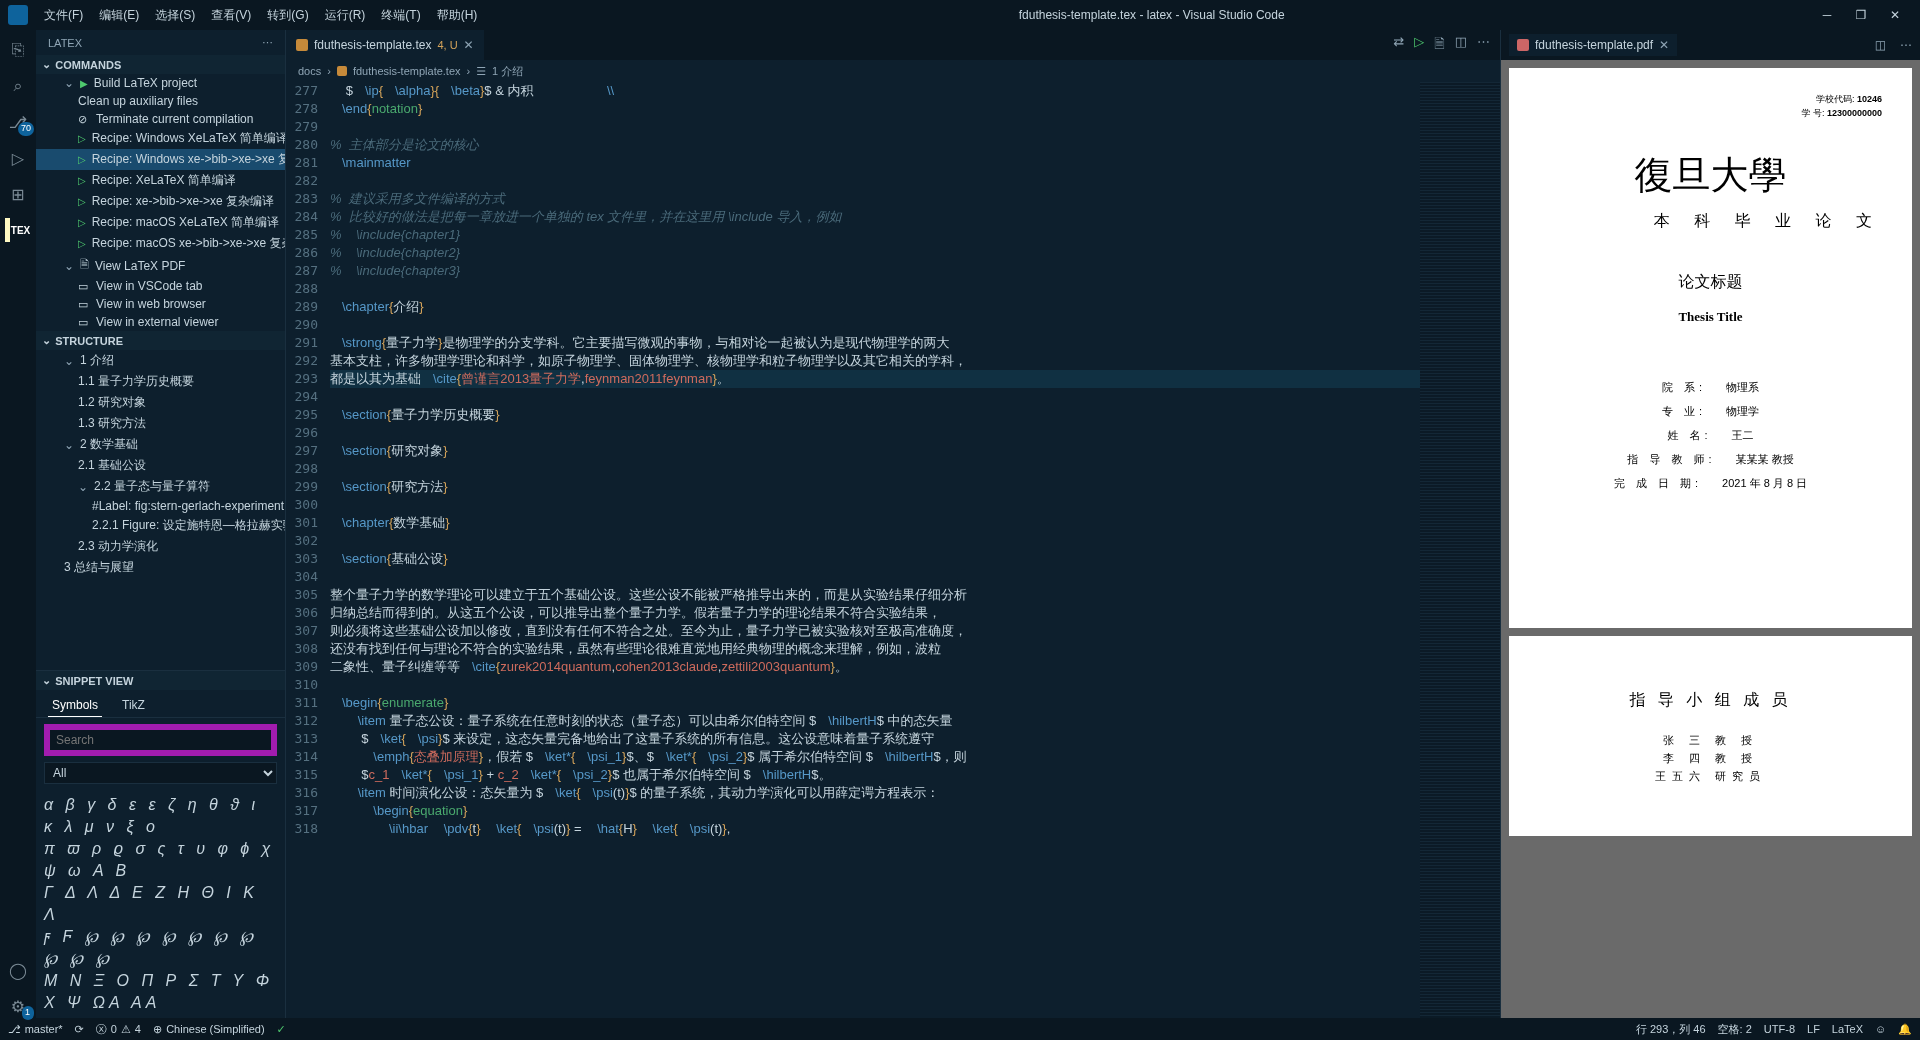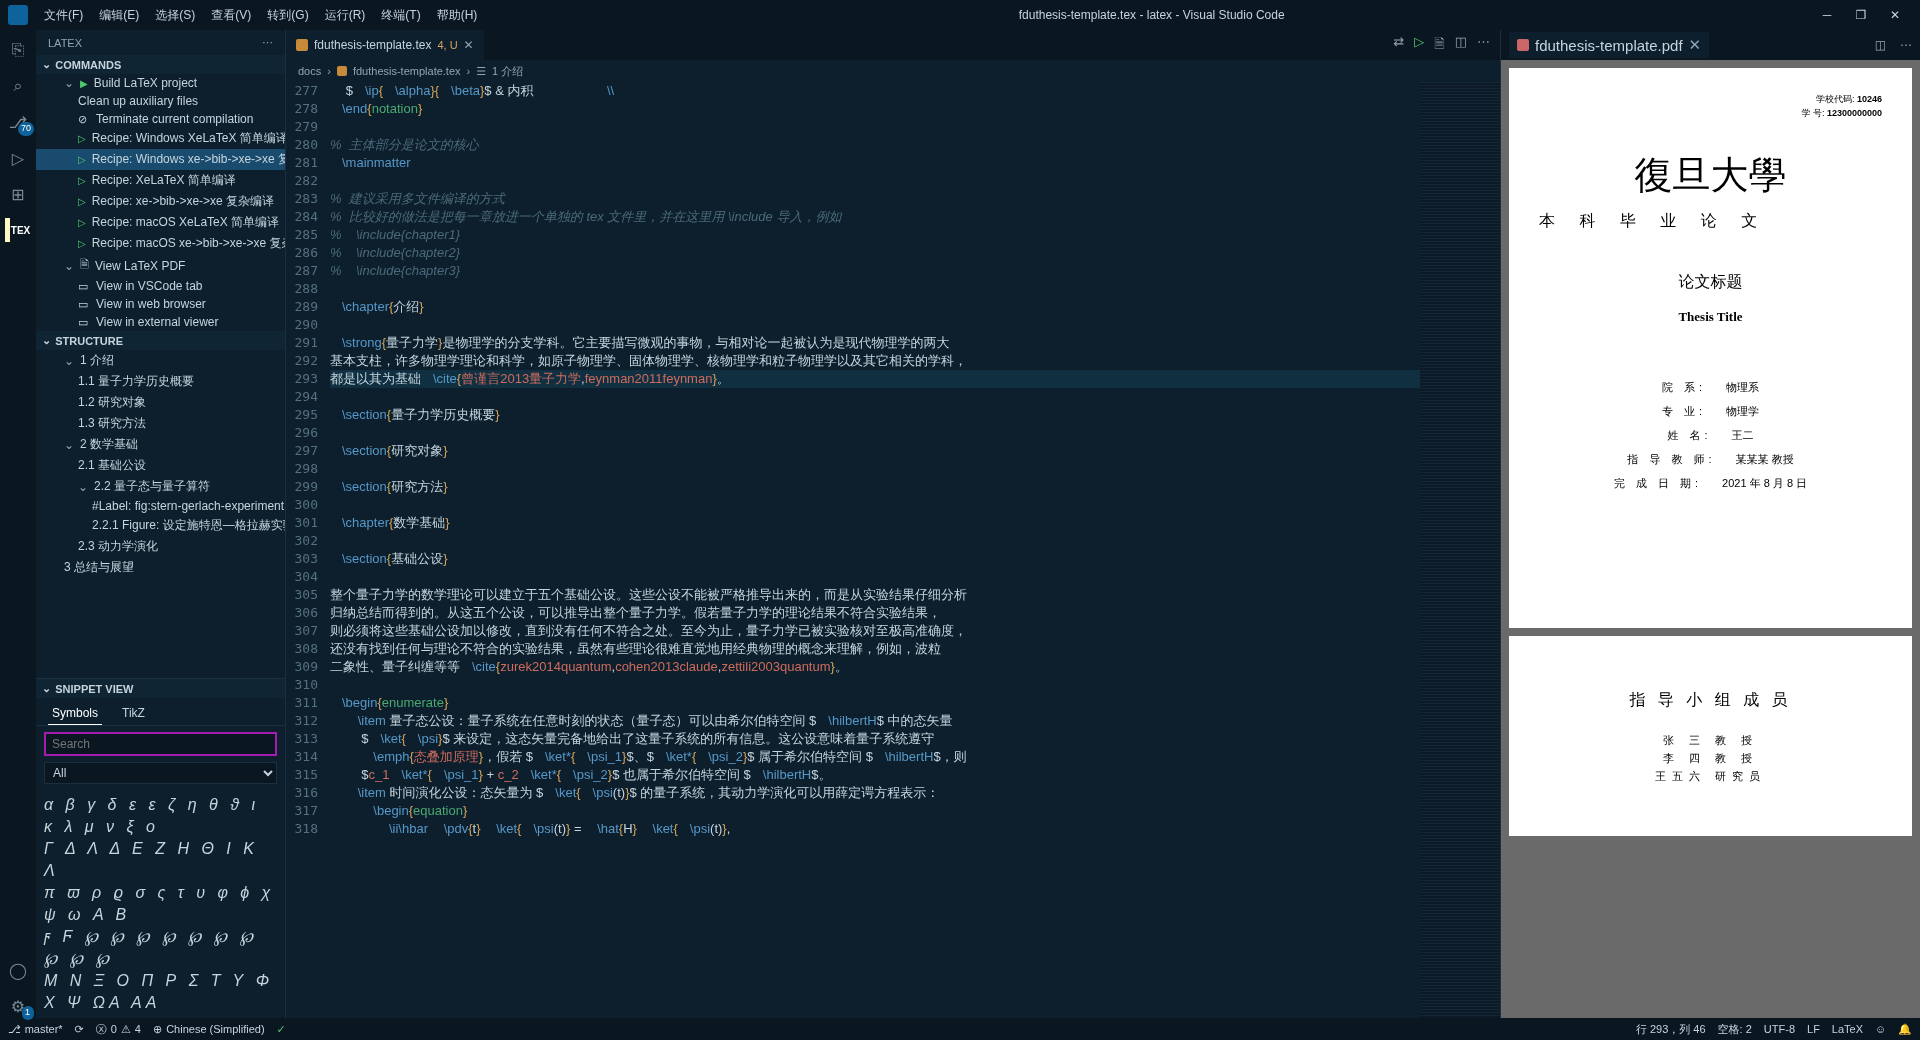--- a/index.html
+++ b/index.html
@@ -28,21 +28,21 @@
 .tree-item .tree-icon { font-size: 11px; width: 12px; }
 .tree-item .chev { color: #8fa5b5; }
 .play-icon { color: #4ec96e; font-size: 10px; }
 .pdf-icon { color: #c5d4dd; font-size: 11px; }
 
 .snippet-view { border-top: 1px solid #1a2f3f; }
 .snippet-tabs { display: flex; gap: 16px; padding: 4px 12px 0; border-bottom: 1px solid #1a2f3f; }
 .snippet-tab { padding: 4px 4px; cursor: pointer; font-size: 12px; }
 .snippet-tab.active { border-bottom: 1px solid #fff; color: #fff; }
 .search-row { padding: 6px 8px; }
-.search-input { width: 100%; background: #0a1721; border: 2px solid #a21caf; color: #c5d4dd; padding: 3px 6px; font-size: 12px; }
+.search-input { width: 100%; background: #0a1721; border: 6px solid #a21caf; color: #c5d4dd; padding: 3px 6px; font-size: 12px; }
 .select-row { padding: 0 8px 6px; }
 .select-input { width: 100%; background: #0a1721; border: 1px solid #1a2f3f; color: #c5d4dd; padding: 2px 4px; font-size: 12px; }
 .greek-grid { padding: 4px 8px; font-family: serif; font-style: italic; color: #c5d4dd; line-height: 22px; font-size: 16px; letter-spacing: 4px; }
 
 .editor-area { flex: 1; display: flex; flex-direction: column; overflow: hidden; }
 .tab-bar { height: 30px; background: #0a1721; display: flex; align-items: center; }
 .file-tab { height: 30px; padding: 0 10px; display: flex; align-items: center; gap: 6px; background: #0d1f2d; border-right: 1px solid #0a1721; cursor: pointer; font-size: 12px; }
 .file-tab .tex-ico { width: 12px; height: 12px; background: #c68a3a; border-radius: 2px; }
 .file-tab .mod { color: #d4a35a; font-size: 11px; }
 .file-tab .close { color: #8fa5b5; cursor: pointer; }
@@ -57,27 +57,27 @@
 .code .fn { color: #4aa96e; }
 .code .st { color: #ce6b5d; }
 .code .br { color: #d4a35a; }
 .code .op { color: #c5d4dd; }
 .code .hl-line { background: #103042; display: inline-block; width: 100%; }
 .minimap { width: 80px; background: #0a1721; opacity: 0.5; }
 .minimap-inner { width: 100%; height: 100%; background: repeating-linear-gradient(#1a3040 0 1px, transparent 1px 3px); }
 
 .pdf-panel { width: 420px; background: #0a1721; border-left: 1px solid #1a2f3f; display: flex; flex-direction: column; }
 .pdf-tab-bar { height: 30px; display: flex; align-items: center; padding: 0 8px; gap: 6px; }
-.pdf-tab { padding: 4px 8px; background: #0d1f2d; font-size: 15px; display: flex; align-items: center; gap: 6px; }
+.pdf-tab { padding: 4px 8px; background: #0d1f2d; font-size: 12px; display: flex; align-items: center; gap: 6px; }
 .pdf-tab .pdf-ico { width: 12px; height: 12px; background: #c66; border-radius: 2px; }
 .pdf-viewport { flex: 1; background: #6a6a6a; padding: 8px; overflow-y: auto; display: flex; flex-direction: column; align-items: center; gap: 8px; }
 .pdf-page { width: 100%; background: #fff; color: #000; padding: 24px 30px; font-family: "SimSun", serif; font-size: 11px; min-height: 560px; }
 .pdf-page .meta-row { text-align: right; font-size: 9px; line-height: 14px; }
 .pdf-page .calligraphy { text-align: center; font-size: 38px; font-family: "STXingkai","Brush Script MT",cursive; margin: 30px 0 10px; }
-.pdf-page .subtitle { text-align: left; letter-spacing: 10px; font-size: 16px; margin-bottom: 40px; }
+.pdf-page .subtitle { text-align: right; letter-spacing: 10px; font-size: 16px; margin-bottom: 40px; }
 .pdf-page .thesis-title-cn { text-align: center; font-size: 16px; margin-bottom: 16px; }
 .pdf-page .thesis-title-en { text-align: center; font-size: 13px; font-family: serif; font-weight: bold; margin-bottom: 50px; }
 .pdf-page .info-row { display: flex; justify-content: center; gap: 20px; font-size: 11px; line-height: 24px; }
 .pdf-page .info-label { letter-spacing: 4px; }
 .pdf-page2 .committee-title { text-align: center; font-size: 16px; margin: 30px 0 20px; letter-spacing: 4px; }
 .pdf-page2 .committee-row { text-align: center; font-size: 11px; line-height: 18px; letter-spacing: 6px; }
 
 .status-bar { height: 22px; background: #0a1721; display: flex; align-items: center; padding: 0 8px; font-size: 11px; color: #c5d4dd; gap: 12px; }
 .status-bar .sb-item { display: flex; align-items: center; gap: 4px; cursor: pointer; }
 .status-bar .spacer { flex: 1; }
@@ -235,22 +235,22 @@
         <div class="snippet-tab">TikZ</div>
       </div>
       <div class="search-row">
         <input class="search-input" placeholder="Search" style="">
       </div>
       <div class="select-row">
         <select class="select-input"><option>All</option></select>
       </div>
       <div class="greek-grid" id="greek-grid">
           <div>α β γ δ ε ε ζ η θ ϑ ι κ λ μ ν ξ ο</div>
+          <div>π ϖ ρ ϱ σ ς τ υ φ ϕ χ ψ ω  A B</div>
           <div>Γ  Δ  Λ  Δ  Ε  Ζ  Η  Θ  Ι  Κ  Λ</div>
-          <div>π ϖ ρ ϱ σ ς τ υ φ ϕ χ ψ ω  A B</div>
           <div>ϝ   Ϝ   ℘   ℘   ℘   ℘   ℘   ℘   ℘   ℘   ℘   ℘</div>
           <div>Μ Ν Ξ Ο Π  Ρ Σ  Τ Υ Φ Χ Ψ ΩΑ ΑΑ</div>
         </div>
     </div>
   </div>
 
   <div class="editor-area">
     <div class="tab-bar">
       <div class="file-tab">
         <span class="tex-ico"></span>

